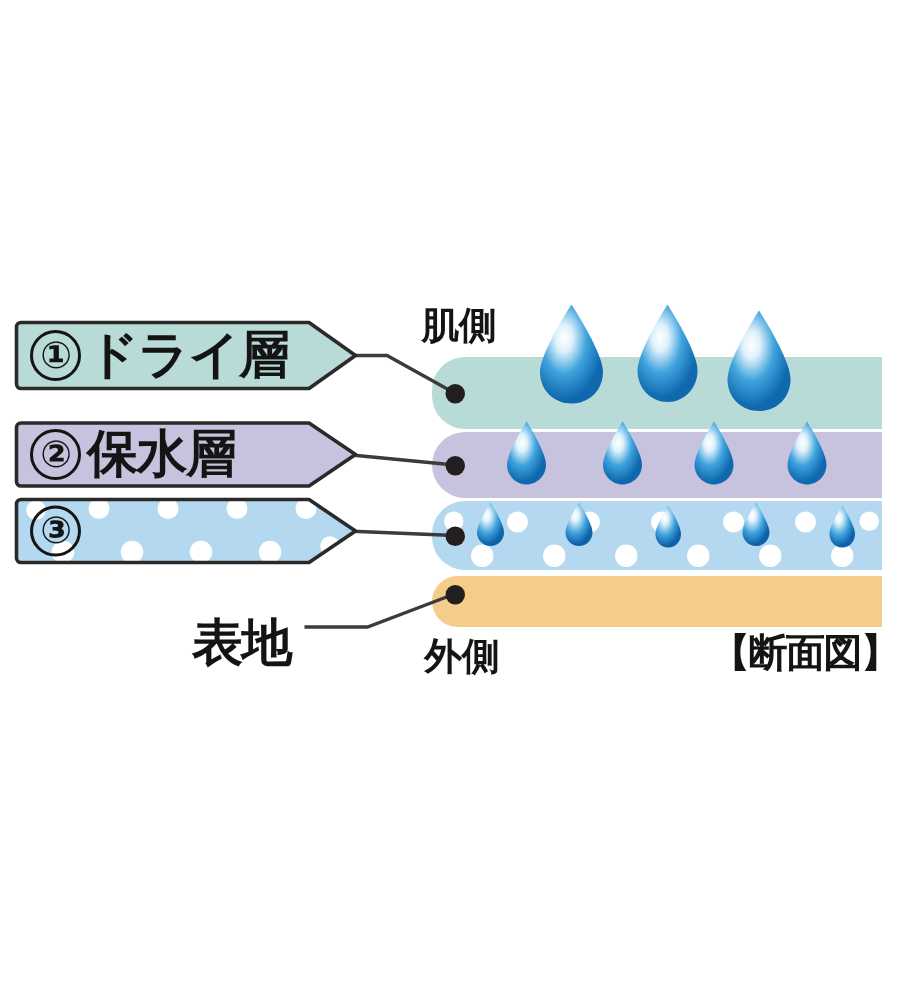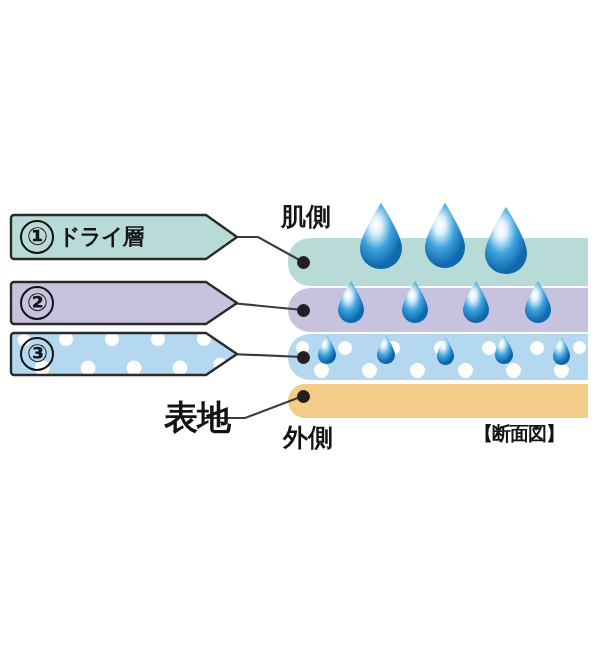--- a/index.html
+++ b/index.html
@@ -100,38 +100,38 @@
     width: 34px; height: 34px;
     border: 2.6px solid #141414;
     border-radius: 50%;
     font-size: 25px;
     font-weight: 700;
     line-height: 1;
     box-sizing: border-box;
     padding-bottom: 2px;
   }
   .plate-label {
-    font-size: 22px;
+    font-size: 34px;
     line-height: 1;
     font-weight: 700;
     padding-left: 2px;
   }
 
   
   .caption {
     position: absolute;
     font-weight: 700;
     color: #141414;
     white-space: nowrap;
     line-height: 1;
   }
   #skin-side-label { font-size: 25px; text-align: center; }
   #outer-side-label { font-size: 25px; text-align: right; }
   #outer-fabric-label { font-size: 34px; letter-spacing: -1px; }
-  #section-view-label { font-size: 19px; letter-spacing: -1px; }
+  #section-view-label { font-size: 26px; letter-spacing: -1px; font-family: Liberation Mono, monospace; }
 </style>
 </head>
 <body>
 
 <div id="diagram">
 
   <svg width="0" height="0" style="position:absolute">
     <defs>
       <radialGradient id="dropGrad" cx="38%" cy="34%" r="62%">
         <stop offset="0%" stop-color="#ffffff"></stop>
@@ -263,20 +263,21 @@
       <span class="plate-label">ドライ層</span>
     </div>
   </div>
 
   <div class="plate" style="left:8px; top:279px; width:232px; height:48px;">
     <svg width="232" height="48" viewBox="0 0 232 48">
       <path d="M6 3 H198 L229 24 L198 45 H6 A3 3 0 0 1 3 42 V6 A3 3 0 0 1 6 3 Z" fill="#c7c3de" stroke="#2a2a2a" stroke-width="2.4" stroke-linejoin="round"></path>
     </svg>
     <div class="plate-text">
       <span class="plate-num">②</span>
+      <span class="plate-label">保水層</span>
     </div>
   </div>
 
   <div class="plate" style="left:8px; top:330px; width:232px; height:48px;">
     <svg width="232" height="48" viewBox="0 0 232 48">
       <defs>
         <clipPath id="plate3clip">
           <path d="M6 3 H198 L229 24 L198 45 H6 A3 3 0 0 1 3 42 V6 A3 3 0 0 1 6 3 Z"></path>
         </clipPath>
       </defs>
@@ -296,19 +297,19 @@
       </g>
       <path d="M6 3 H198 L229 24 L198 45 H6 A3 3 0 0 1 3 42 V6 A3 3 0 0 1 6 3 Z" fill="none" stroke="#2a2a2a" stroke-width="2.4" stroke-linejoin="round"></path>
     </svg>
     <div class="plate-text">
       <span class="plate-num">③</span>
     </div>
   </div>
 
   <div class="caption" id="skin-side-label" style="left:281px; top:204px;">肌側</div>
 
-  <div class="caption" id="outer-fabric-label" style="left:128px; top:400px;margin-left:36px;">表地</div>
+  <div class="caption" id="outer-fabric-label" style="left:128px; top:412px;">表地</div>
 
   <div class="caption" id="outer-side-label" style="left:283px; top:425px;">外側</div>
 
   <div class="caption" id="section-view-label" style="left:474px; top:424px;">【断面図】</div>
 
 </div>
 
 </body></html>

